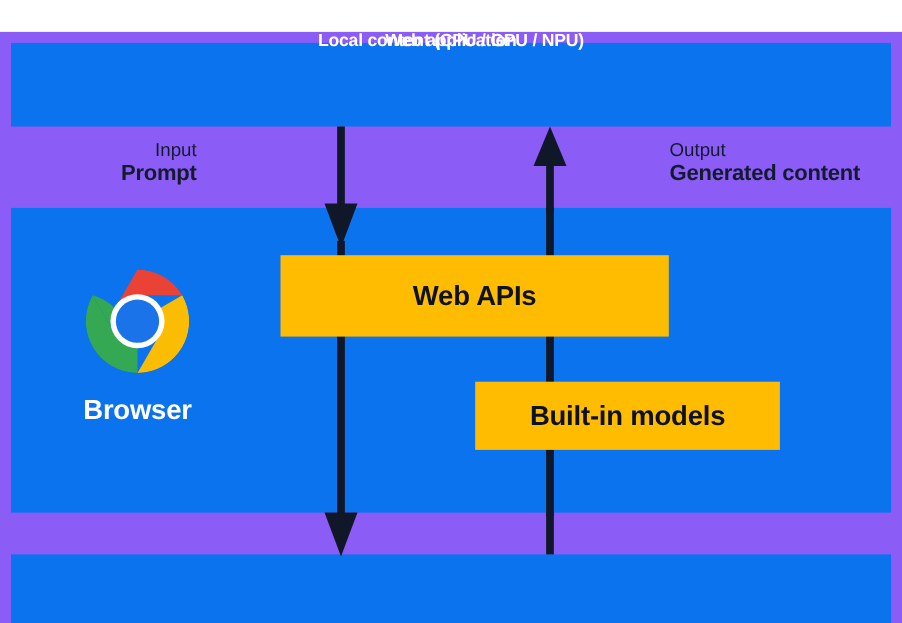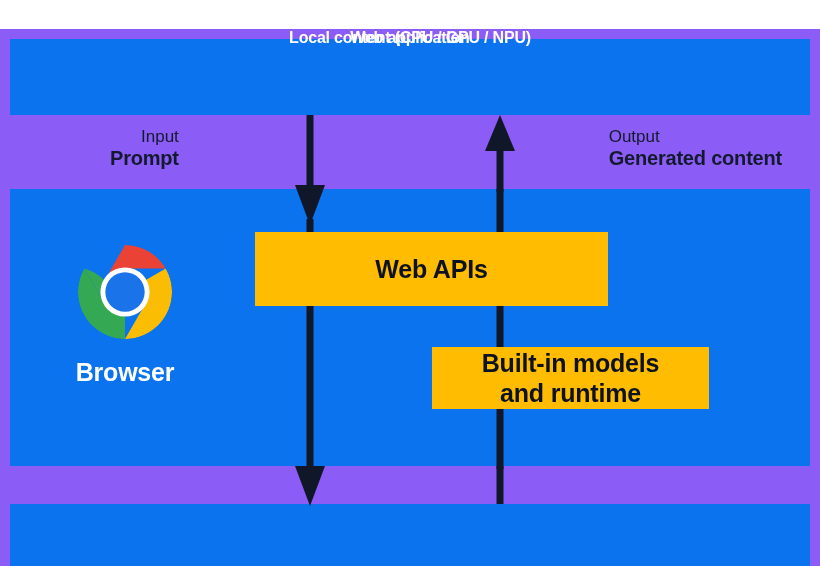--- a/index.html
+++ b/index.html
@@ -163,21 +163,20 @@
     <span class="value">Generated content</span>
   </div>
 
   <div class="box box-web-apis">
     <span>Web APIs</span>
   </div>
 
   <div class="box box-builtin">
     <span>
       <span class="two-line">Built-in models</span>
-      <span class="two-line">and runtime</span>
     </span>
   </div>
 
   <div class="browser-group">
     <span class="chrome-logo">
       <svg width="96" height="96" viewBox="0 0 100 100" xmlns="http://www.w3.org/2000/svg">
         <defs>
           <clipPath id="chromeCircle">
             <circle cx="50" cy="50" r="49"></circle>
           </clipPath>

